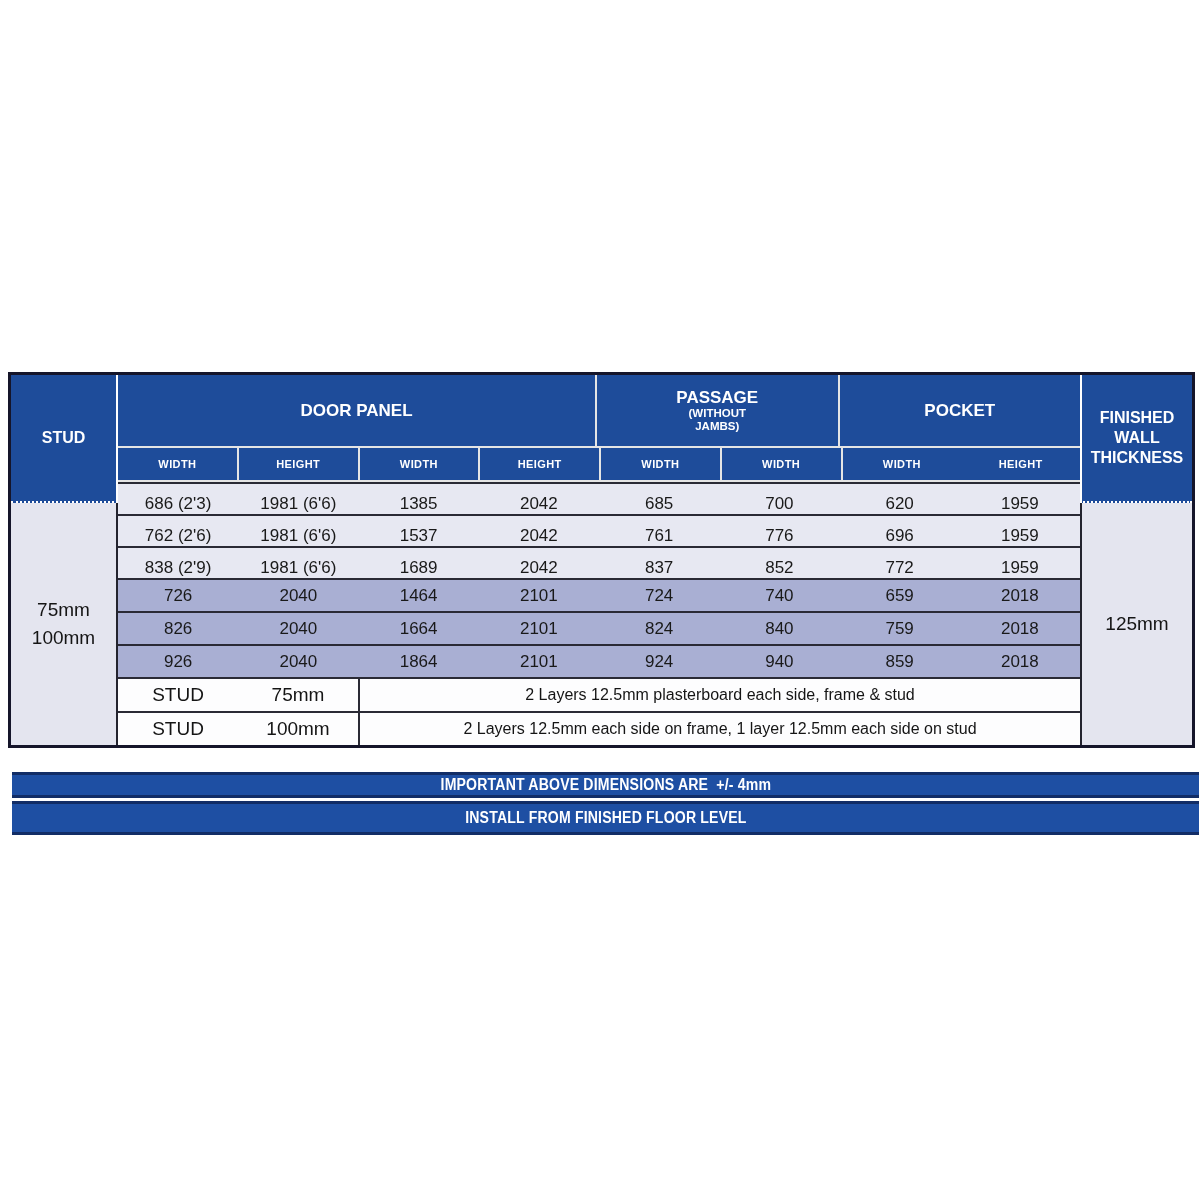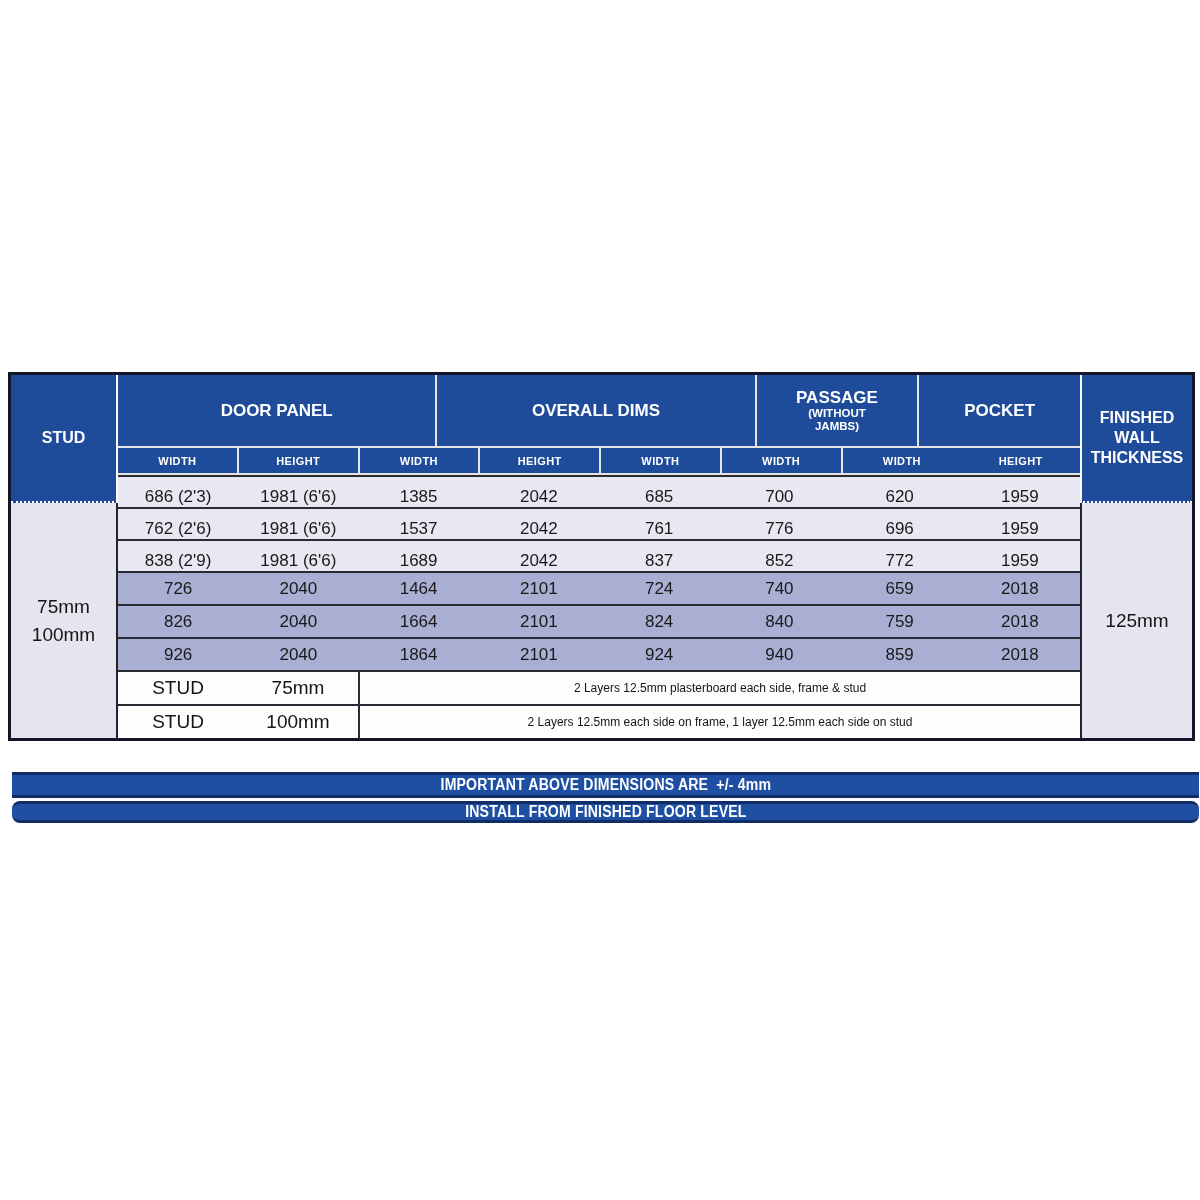--- a/index.html
+++ b/index.html
@@ -48,21 +48,21 @@
   .grp-row { height: 71px; display: flex; gap: 2px; margin-bottom: 2px; }
   .grp {
     background: #1E4C9A; color: #fff;
     display: flex; flex-direction: column; align-items: center; justify-content: center;
     text-align: center; font-weight: 600; font-size: 17px; line-height: 1.15;
     padding: 2px;
   }
   .grp .sub-note { font-weight: 600; font-size: 11.5px; line-height: 1.15; }
   .grp3 .sub-note { max-width: 82px; }
   .f2 { flex: 2; } .f1 { flex: 1; }
-  .sub-row { height: 25px; display: flex; gap: 2px; margin-bottom: 2px; }
+  .sub-row { height: 32px; display: flex; gap: 2px; margin-bottom: 2px; }
   .sub-cell {
     background: #1E4C9A; color: #fff;
     display: flex; align-items: center; justify-content: center;
     font-weight: 700; font-size: 11px; letter-spacing: .4px;
   }
   .sub-cell.combo { justify-content: space-around; }
   .sub-cell.combo span { width: 50%; text-align: center; }
   .letter-row { height: 28px; display: flex; gap: 2px; }
   .letter-cell {
     flex: 1; background: #242424; color: #fff;
@@ -77,32 +77,32 @@
     font-size: 17px; color: #191919;
   }
   .note-row { height: 34px; display: flex; border-top: 2px solid #2a2a35; background: #FDFDFE; }
   .note-label, .note-size {
     flex: 1; display: flex; align-items: center; justify-content: center;
     font-size: 19px; color: #151515;
   }
   .note-text {
     flex: 6; display: flex; align-items: center; justify-content: center;
     border-left: 2px solid #2a2a35;
-    font-size: 12px; color: #151515;
+    font-size: 16px; color: #151515;
   }
   
   .banner {
     position: absolute; left: 12px; width: 1187px;
     background: #1E4FA3;
     border-top: 3px solid #122d66; border-bottom: 3px solid #122d66;
     display: flex; align-items: center; justify-content: center;
     color: #ffffff; font-weight: 700; font-size: 16px;
   }
   .banner-1 { top: 772px; height: 26px; }
-  .banner-2 { top: 801px; height: 22px; border-radius: 8px; }
+  .banner-2 { top: 801px; height: 34px; }
   .banner span { display: inline-block; transform: scaleX(0.88); white-space: pre; letter-spacing: .2px; }
 </style>
 </head>
 <body>
 
 <div class="canvas">
 
   <div class="spec-table">
 
     <div class="side-left">
@@ -113,23 +113,20 @@
         <span>75mm</span>
         <span>100mm</span>
       </div>
     </div>
 
     <div class="mid">
 
       <div class="grp-row">
         <div class="grp f2">
           <span>DOOR PANEL</span>
-        </div>
-        <div class="grp f2">
-          <span>OVERALL DIMS</span>
         </div>
         <div class="grp f1 grp3">
           <span>PASSAGE</span>
           <span class="sub-note">(WITHOUT JAMBS)</span>
         </div>
         <div class="grp f1">
           <span>POCKET</span>
         </div>
       </div>
 

